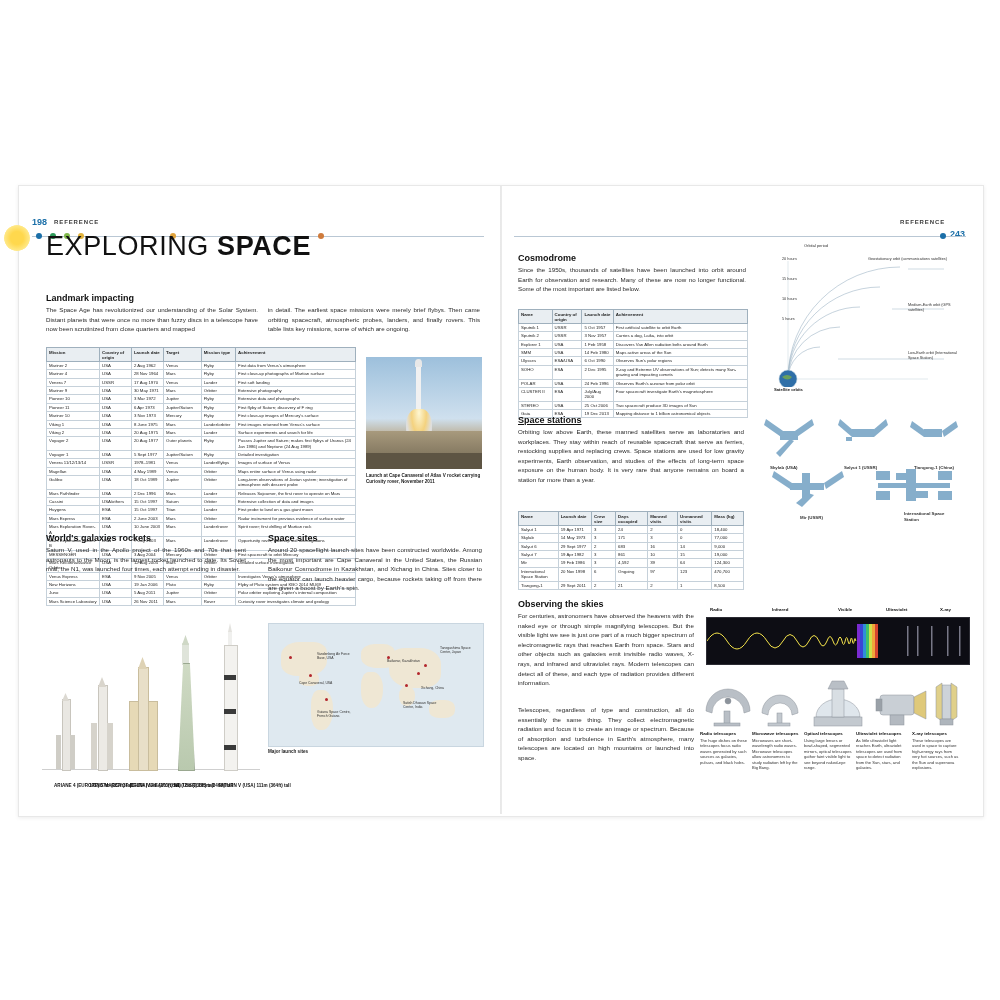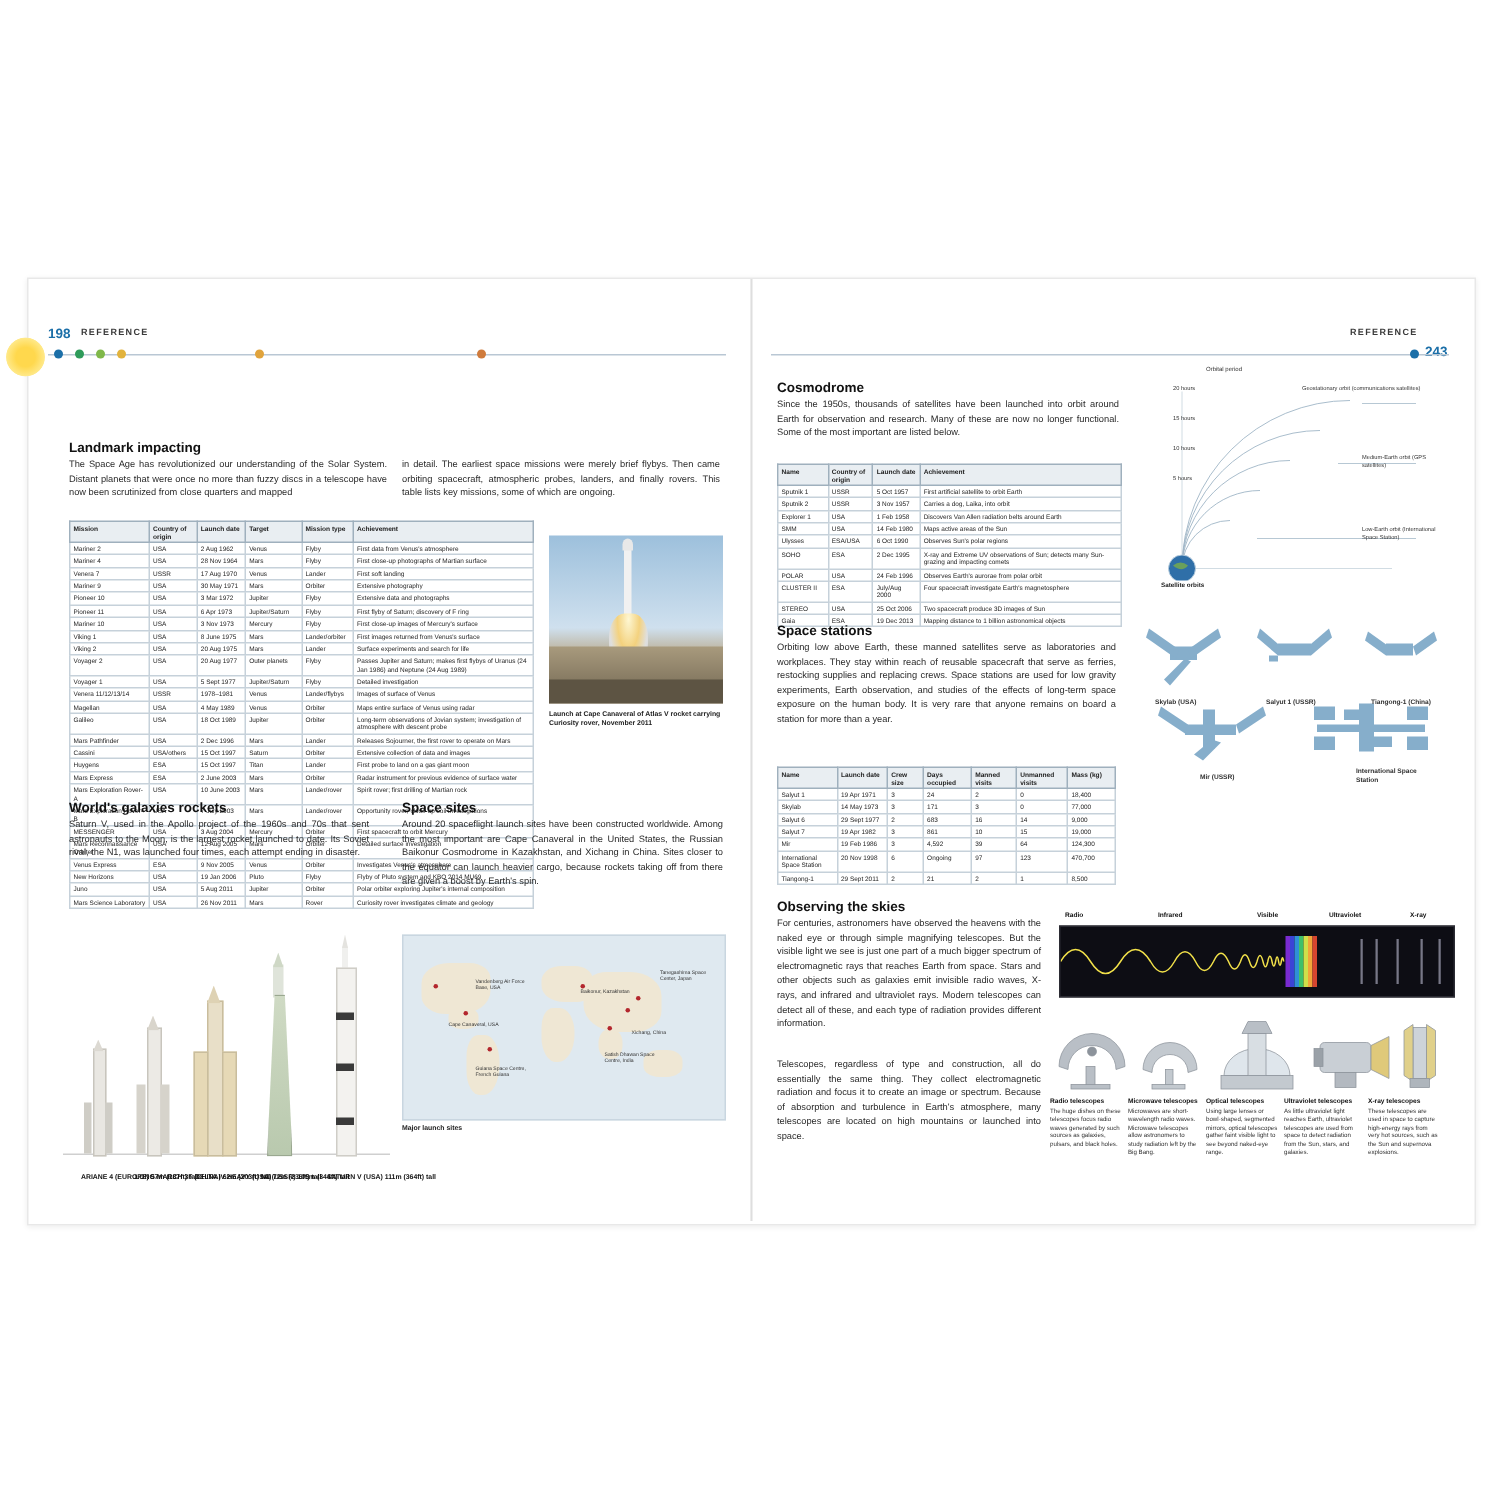--- a/index.html
+++ b/index.html
@@ -45,20 +45,21 @@
       <div class="dot" style="left:18px;top:48px;background:#1b6fa8;"></div>
       <div class="dot" style="left:32px;top:48px;background:#2e9b5a;"></div>
       <div class="dot" style="left:46px;top:48px;background:#7fb84a;"></div>
       <div class="dot" style="left:60px;top:48px;background:#e2b33c;"></div>
       <div class="dot" style="left:152px;top:48px;background:#e0a33c;"></div>
       <div class="dot" style="left:300px;top:48px;background:#cf7b3c;"></div>
     </div>
 
     <div style="position:absolute;left:-14px;top:40px;width:26px;height:26px;border-radius:50%;background:radial-gradient(circle,#ffd84d 35%,#ffe98a 70%,rgba(255,255,255,0) 72%);"></div>
 
+    <h1 class="title"><span>EXPLORING </span><b>SPACE</b></h1>
 
     <div class="sec" style="left:28px;top:108px;">Landmark impacting</div>
     <div class="body" style="left:28px;top:120px;width:212px;">The Space Age has revolutionized our understanding of the Solar System. Distant planets that were once no more than fuzzy discs in a telescope have now been scrutinized from close quarters and mapped</div>
     <div class="body" style="left:250px;top:120px;width:212px;">in detail. The earliest space missions were merely brief flybys. Then came orbiting spacecraft, atmospheric probes, landers, and finally rovers. This table lists key missions, some of which are ongoing.</div>
 
     <div style="position:absolute;left:28px;top:162px;width:310px;">
       <table id="missions-table">
         <thead>
             <tr>
               <th style="width: 52px;">Mission</th>
@@ -476,21 +477,21 @@
       <div class="lbl" style="left:24px;top:10px;font-size:3.8px;">20 hours</div>
       <div class="lbl" style="left:24px;top:30px;font-size:3.8px;">15 hours</div>
       <div class="lbl" style="left:24px;top:50px;font-size:3.8px;">10 hours</div>
       <div class="lbl" style="left:24px;top:70px;font-size:3.8px;">5 hours</div>
       <div class="lbl" style="left:110px;top:10px;width:92px;font-size:3.8px;line-height:1.3;">Geostationary orbit (communications satellites)</div>
       <div class="lbl" style="left:150px;top:56px;width:56px;font-size:3.8px;line-height:1.3;">Medium-Earth orbit (GPS satellites)</div>
       <div class="lbl" style="left:150px;top:104px;width:56px;font-size:3.8px;line-height:1.3;">Low-Earth orbit (International Space Station)</div>
       <div class="cap" style="left:16px;top:140px;font-size:4.2px;">Satellite orbits</div>
     </div>
 
-    <div class="sec" style="left:18px;top:230px;">Space stations</div>
+    <div class="sec" style="left:18px;top:230px;text-decoration:underline;">Space stations</div>
     <div class="body" style="left:18px;top:242px;width:226px;">Orbiting low above Earth, these manned satellites serve as laboratories and workplaces. They stay within reach of reusable spacecraft that serve as ferries, restocking supplies and replacing crews. Space stations are used for low gravity experiments, Earth observation, and studies of the effects of long-term space exposure on the human body. It is very rare that anyone remains on board a station for more than a year.</div>
 
     <div style="position:absolute;left:18px;top:326px;width:226px;">
       <table id="stations-table">
         <thead>
             <tr>
               <th style="width: 36px;">Name</th>
               <th style="width: 30px;">Launch date</th>
               <th style="width: 20px;">Crew size</th>
               <th style="width: 28px;">Days occupied</th>

